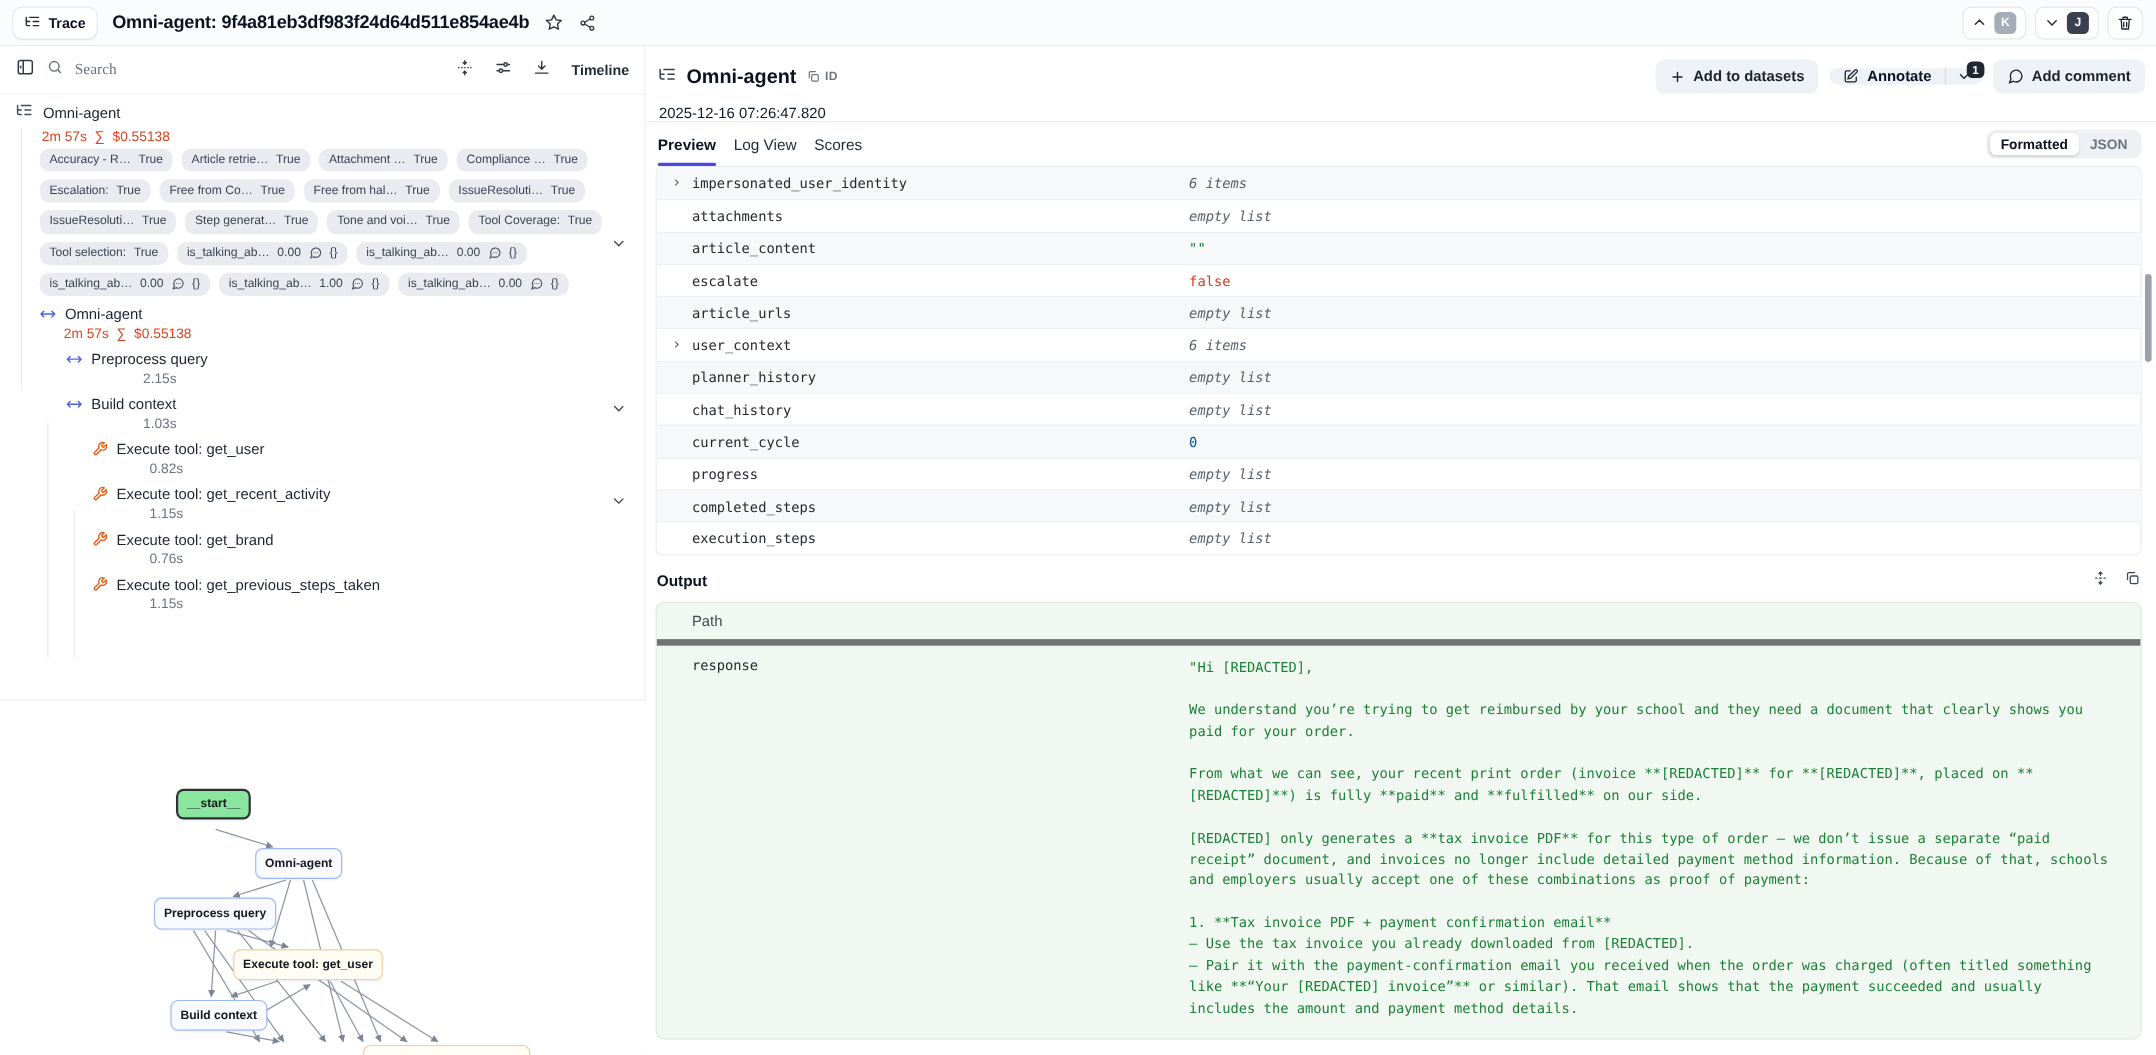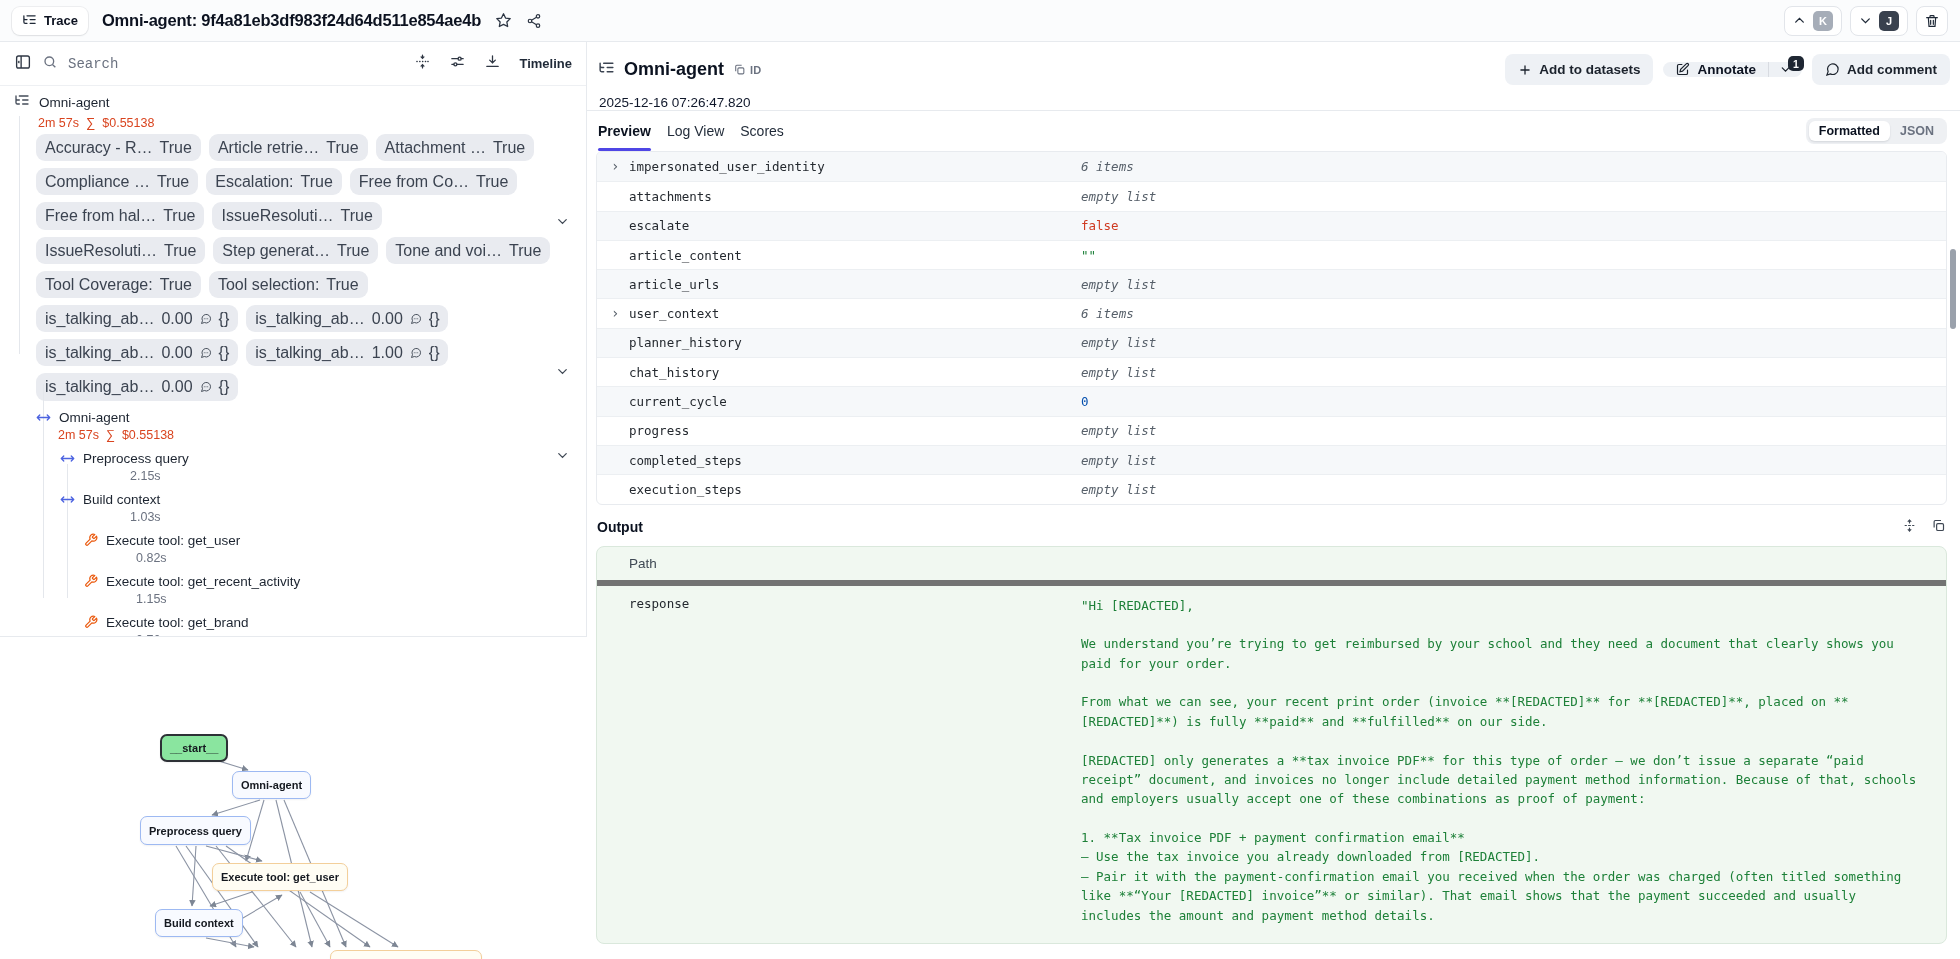--- a/index.html
+++ b/index.html
@@ -25,37 +25,37 @@
 
   
   .app { display:flex; height:917px; }
   .sidebar { width:587px; border-right:1px solid #e7eaee; position:relative; background:#fff; }
   .main { flex:1; position:relative; background:#fff; }
 
   
   .s-toolbar { height:44px; display:flex; align-items:center; gap:10px;
     padding:0 14px; border-bottom:1px solid #eef0f3; }
   .s-toolbar input { border:none; outline:none; font-size:14px; width:190px;
-    font-family:Liberation Mono, monospace; color:#111; background:transparent; }
+    font-family:Liberation Serif, serif; color:#111; background:transparent; }
   .s-toolbar input::placeholder { color:#6b7280; }
   .s-tool-icons { margin-left:auto; display:flex; align-items:center; gap:18px; color:#2f3744; }
   .timeline-lbl { font-size:13px; font-weight:600; color:#1f2937; }
 
   
   .tree { position:relative; height:551px; overflow:hidden; padding:6px 12px 0 12px;
     border-bottom:1px solid #e7eaee; }
   .vline { position:absolute; width:1px; background:#e4e7ec; }
   .side-chev { position:absolute; right:16px; color:#3f4854; }
   .t-root-row { display:flex; align-items:center; gap:9px; padding-left:2px; }
   .t-name { font-size:13.5px; color:#1c2430; }
   .t-metrics { display:flex; gap:7px; align-items:center; font-size:12.5px;
     color:#d9441f; margin:3px 0 4px 26px; }
   .t-metrics .sig { font-size:13px; }
   .badges { margin:2px 0 8px 24px; width:522px; display:flex; flex-wrap:wrap; gap:7px 8px; }
-  .pill { background:#e9ebf0; border-radius:9px; padding:4px 9px; font-size:16px;
+  .pill { background:#e9ebf0; border-radius:9px; padding:4px 9px; font-size:11px;
     color:#3b4350; display:flex; align-items:center; gap:7px; line-height:1.2; white-space:nowrap; }
   .pill .cmt { display:flex; align-items:center; color:#4a525e; }
   .tnode { margin-top:9px; position:relative; }
   .tnode .row { display:flex; align-items:center; gap:8px; }
   .tnode .dur { font-size:12.5px; color:#6b7280; margin-top:3px; }
   .tnode.red .durline { color:#d9441f; display:flex; gap:7px; margin-top:3px; font-size:12.5px; }
   .lvl1 { padding-left:24px; } .lvl1 .dur, .lvl1 .durline { margin-left:22px; }
   .lvl2 { padding-left:48px; } .lvl2 .dur { margin-left:70px; }
   .lvl3 { padding-left:72px; } .lvl3 .dur { margin-left:52px; }
   .sp-ic { color:#4c63e0; display:flex; } .wr-ic { color:#ea580c; display:flex; }
@@ -472,21 +472,21 @@
           <line x1="206" y1="209" x2="262" y2="224" stroke="#8b93a3" stroke-width="1.1" marker-end="url(#arr)"></line>
           <line x1="216" y1="209" x2="296" y2="310" stroke="#8b93a3" stroke-width="1.1" marker-end="url(#arr)"></line>
           <line x1="226" y1="209" x2="370" y2="310" stroke="#8b93a3" stroke-width="1.1" marker-end="url(#arr)"></line>
           <line x1="252" y1="255" x2="210" y2="269" stroke="#8b93a3" stroke-width="1.1" marker-end="url(#arr)"></line>
           <line x1="300" y1="255" x2="330" y2="310" stroke="#8b93a3" stroke-width="1.1" marker-end="url(#arr)"></line>
           <line x1="214" y1="298" x2="282" y2="258" stroke="#8b93a3" stroke-width="1.1" marker-end="url(#arr)"></line>
           <line x1="206" y1="301" x2="254" y2="310" stroke="#8b93a3" stroke-width="1.1" marker-end="url(#arr)"></line>
           <line x1="310" y1="255" x2="398" y2="310" stroke="#8b93a3" stroke-width="1.1" marker-end="url(#arr)"></line>
         </svg>
       <div id="graph-nodes">
-          <div class="gnode start" style="left: 160px; top: 97px; min-width: 60px; height: 28px;">__start__</div>
+          <div class="gnode start" style="left: 160px; top: 80px; min-width: 60px; height: 28px;">__start__</div>
           <div class="gnode agent" style="left: 232px; top: 134px; min-width: 76px; height: 28px;">Omni-agent</div>
           <div class="gnode agent" style="left: 140px; top: 179px; min-width: 100px; height: 29px;">Preprocess query</div>
           <div class="gnode tool" style="left: 212px; top: 226px; min-width: 126px; height: 28px;">Execute tool: get_user</div>
           <div class="gnode agent" style="left: 155px; top: 272px; min-width: 80px; height: 28px;">Build context</div>
           <div class="gnode tool" style="left: 330px; top: 313px; min-width: 152px; height: 24px;"></div>
         </div>
     </div>
   </aside>
 
   <main class="main">
@@ -555,26 +555,26 @@
       <div class="kv" id="kv-table">
           <div class="kv-row">
             <div class="kv-key"><span class="exp">›</span>impersonated_user_identity</div>
             <div class="kv-val v-meta">6 items</div>
           </div>
           <div class="kv-row">
             <div class="kv-key">attachments</div>
             <div class="kv-val v-meta">empty list</div>
           </div>
           <div class="kv-row">
+            <div class="kv-key">article_content</div>
+            <div class="kv-val v-str">""</div>
+          </div>
+          <div class="kv-row">
             <div class="kv-key">escalate</div>
             <div class="kv-val v-bool">false</div>
-          </div>
-          <div class="kv-row">
-            <div class="kv-key">article_content</div>
-            <div class="kv-val v-str">""</div>
           </div>
           <div class="kv-row">
             <div class="kv-key">article_urls</div>
             <div class="kv-val v-meta">empty list</div>
           </div>
           <div class="kv-row">
             <div class="kv-key"><span class="exp">›</span>user_context</div>
             <div class="kv-val v-meta">6 items</div>
           </div>
           <div class="kv-row">

